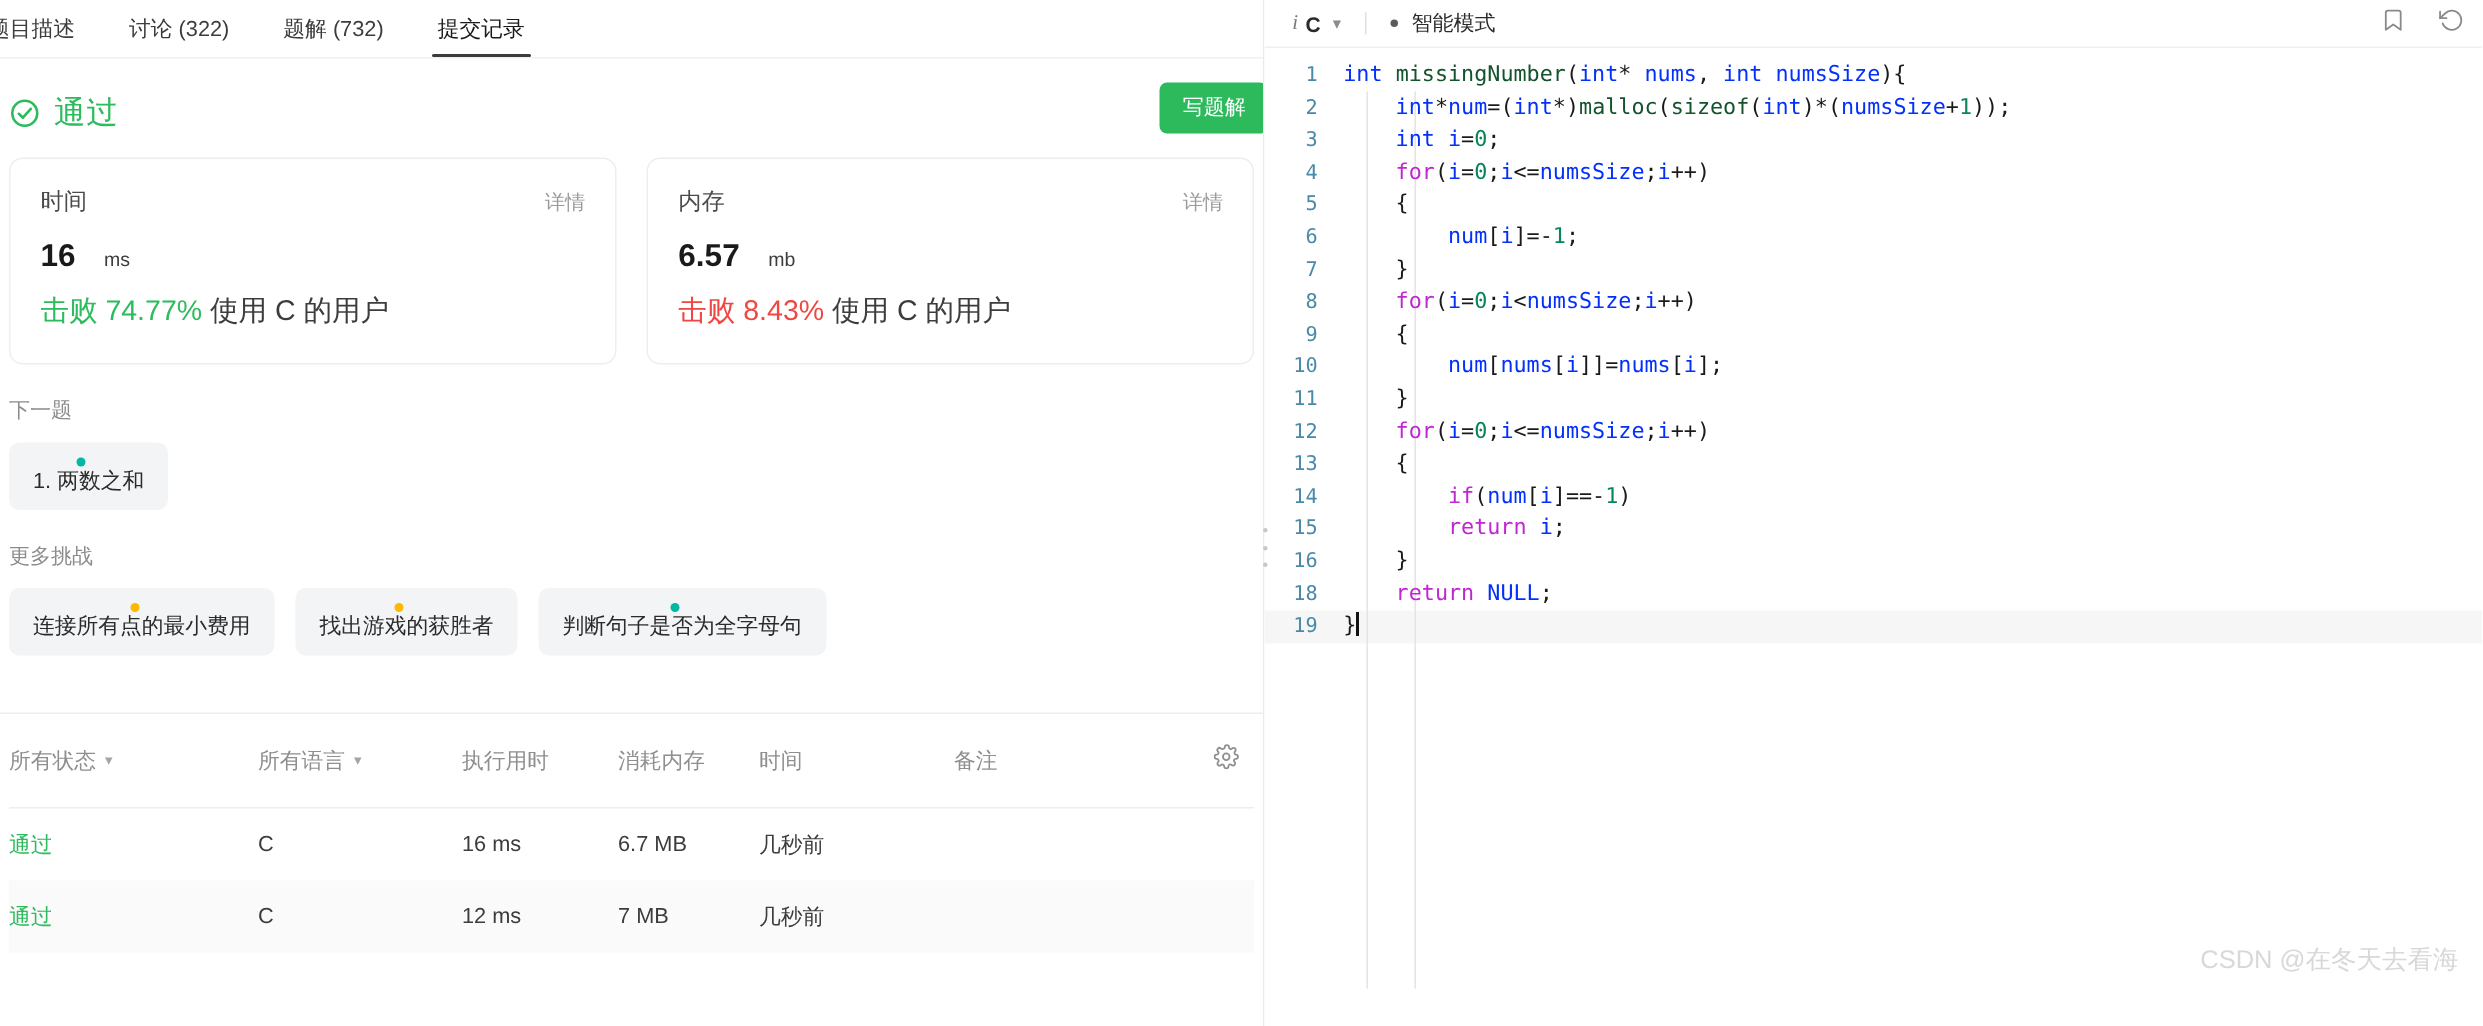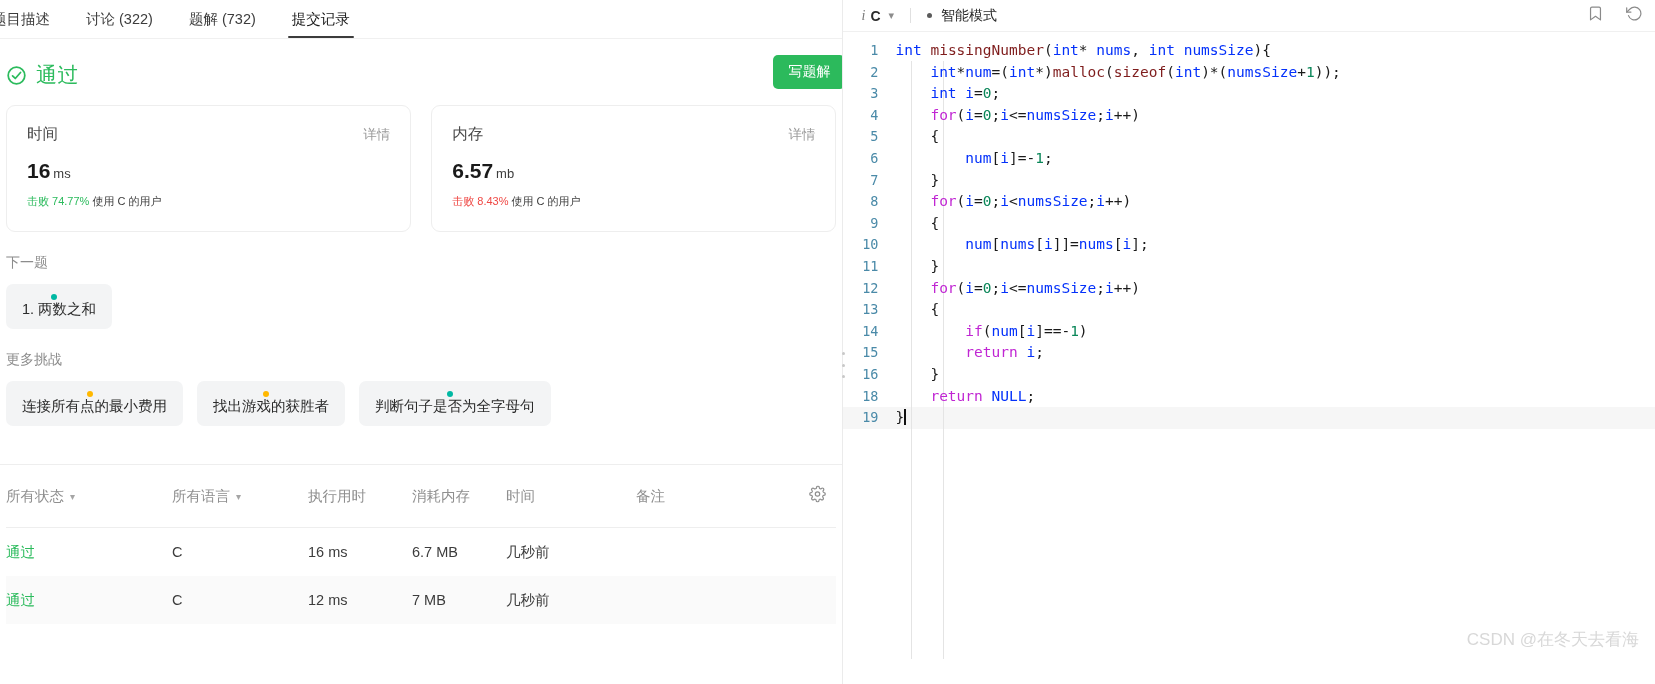--- a/index.html
+++ b/index.html
@@ -129,25 +129,25 @@
   .card-value {
     margin-top: 14px;
     font-size: 21px;
     font-weight: bold;
     color: #1a1a1a;
   }
   .card-value .unit {
     font-size: 13px;
     font-weight: normal;
     color: #3d3d3d;
-    margin-left: 3px;
+    margin-left: 19px;
   }
   .card-beat {
     margin-top: 11px;
-    font-size: 11px;
+    font-size: 19px;
     color: #3c3c3c;
   }
   .card-beat .pct-good { color: #2cbb5d; }
   .card-beat .pct-bad  { color: #ef4743; }
 
   
   .section-label {
     font-size: 14px;
     color: #8c8c8c;
     padding: 22px 0 0 6px;
@@ -331,21 +331,21 @@
     font-size: 13.5px;
     user-select: none;
   }
   .code-text { position: relative; }
   
   .code-text::before {
     content: "";
   }
   .tok-kw      { color: #0431fa; }     
   .tok-ctrl    { color: #c026d3; }     
-  .tok-fn      { color: #7f1d1d; }     
+  .tok-fn      { color: #14532d; }     
   .tok-var     { color: #0431fa; }     
   .tok-num     { color: #098658; }     
   .tok-plain   { color: #1a1a1a; }
   .cursor {
     display: inline-block;
     width: 1.5px;
     height: 16px;
     background: #111;
     vertical-align: -3px;
     margin-left: 0px;

